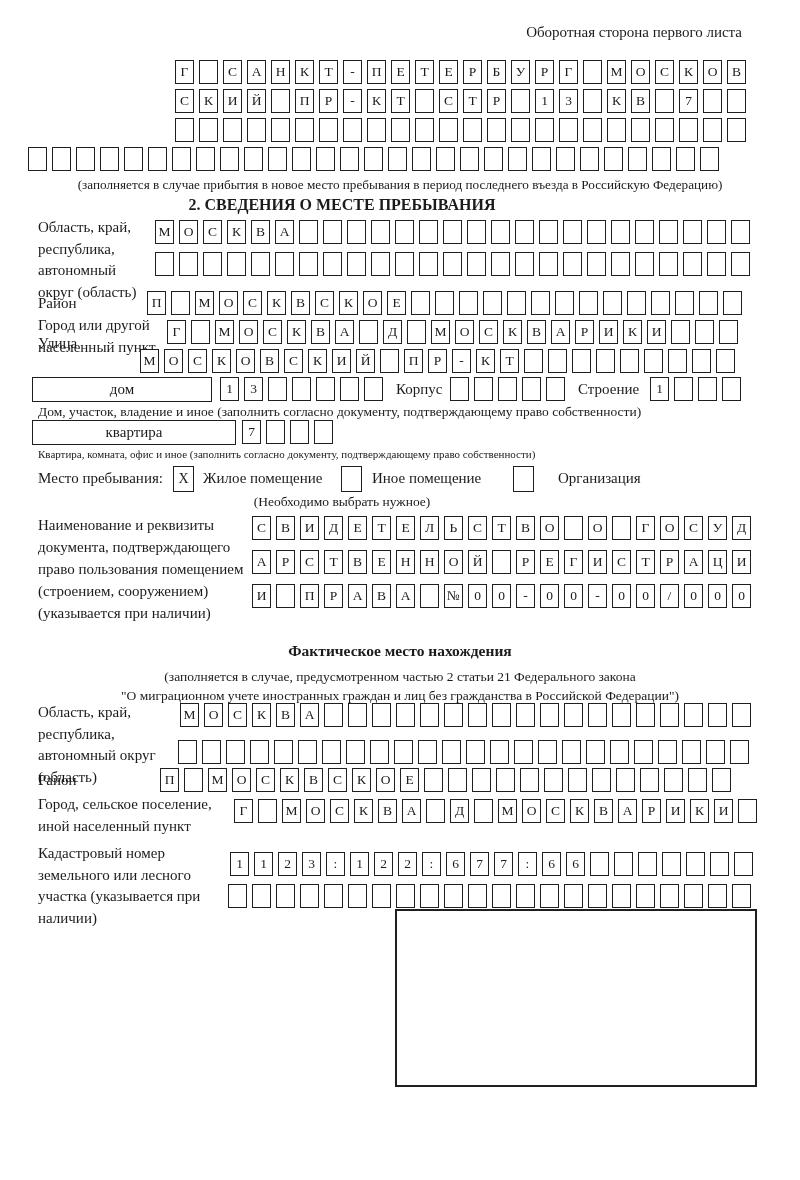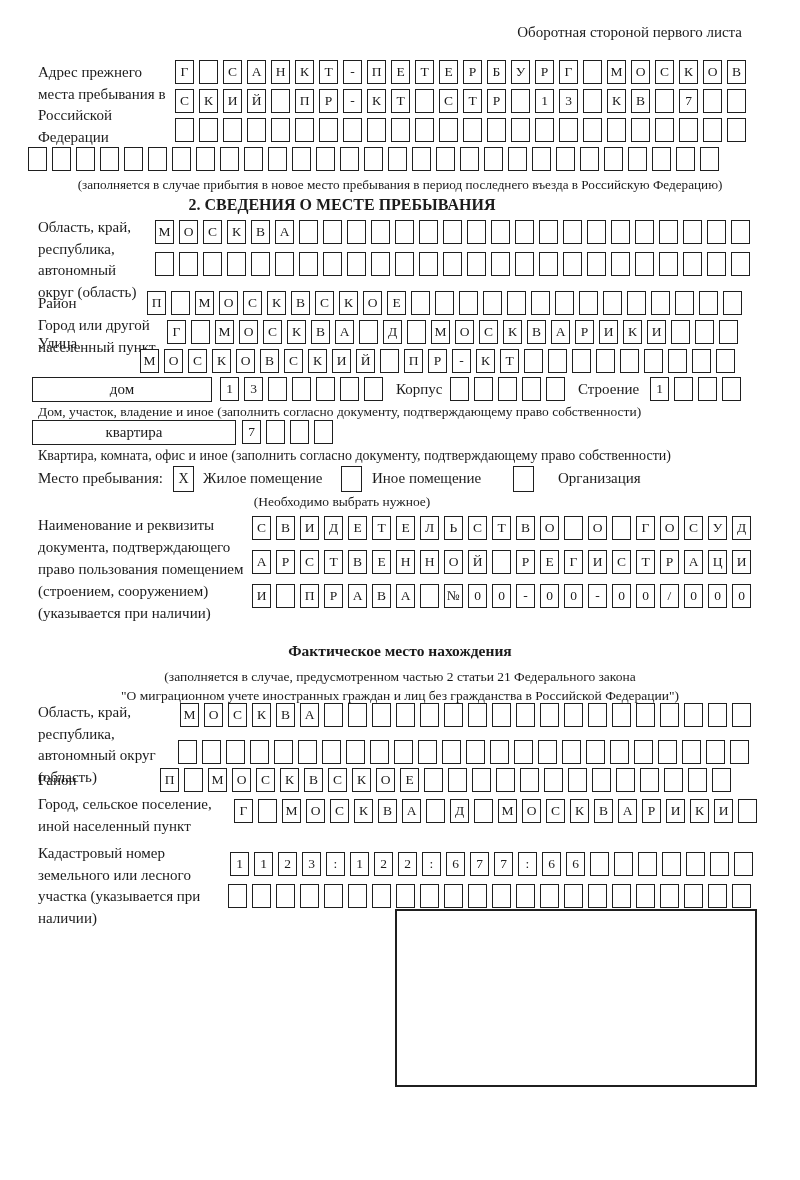--- a/index.html
+++ b/index.html
@@ -27,23 +27,22 @@
     align-items:center;justify-content:center;font-size:14px;background:#fff;
   }
   .opt-label{font-size:15px;}
   .stamp-box{border:2px solid #1f1f1f;background:#fff;}
 </style>
 </head>
 <body>
 
 <div class="page">
 
-  <div class="abs" style="right:58px;top:24px;font-size:15px;">Оборотная стороной первого листа</div>
-
-  <div class="abs label" style="left:38px;top:62px;width:142px;">Адрес прежнего места пребывания в Российской Федерации</div>
+  <div class="abs" style="right:58px;top:24px;font-size:15px;">Оборотная сторона первого листа</div>
+
   <div class="abs cellrow" style="left:175px;top:60px;">
       <span class="cell">Г</span>
       <span class="cell"></span>
       <span class="cell">С</span>
       <span class="cell">А</span>
       <span class="cell">Н</span>
       <span class="cell">К</span>
       <span class="cell">Т</span>
       <span class="cell">-</span>
       <span class="cell">П</span>
@@ -319,21 +318,21 @@
     </div>
   <div class="abs bigcell" style="left:32px;top:420px;width:202px;">квартира</div>
 
   <div class="abs" style="left:38px;top:404px;font-size:13.5px;">Дом, участок, владение и иное (заполнить согласно документу, подтверждающему право собственности)</div>
   <div class="abs cellrow" style="left:242px;top:420px;">
       <span class="cell">7</span>
       <span class="cell"></span>
       <span class="cell"></span>
       <span class="cell"></span>
     </div>
-  <div class="abs" style="left:38px;top:448px;font-size:14px;text-align:right;">Квартира, комната, офис и иное (заполнить согласно документу, подтверждающему право собственности)</div>
+  <div class="abs" style="left:38px;top:448px;font-size:11px;text-align:right;">Квартира, комната, офис и иное (заполнить согласно документу, подтверждающему право собственности)</div>
 
   <div class="abs opt-label" style="left:38px;top:470px;">Место пребывания:</div>
   <div class="abs checkbox" style="left:173px;top:466px;">X</div>
   <div class="abs opt-label" style="left:203px;top:470px;text-align:right;">Жилое помещение</div>
   <div class="abs checkbox" style="left:341px;top:466px;"></div>
   <div class="abs opt-label" style="left:372px;top:470px;">Иное помещение</div>
   <div class="abs checkbox" style="left:513px;top:466px;"></div>
   <div class="abs opt-label" style="left:558px;top:470px;">Организация</div>
   <div class="abs center" style="left:142px;top:494px;width:400px;font-size:13.5px;">(Необходимо выбрать нужное)</div>
 

